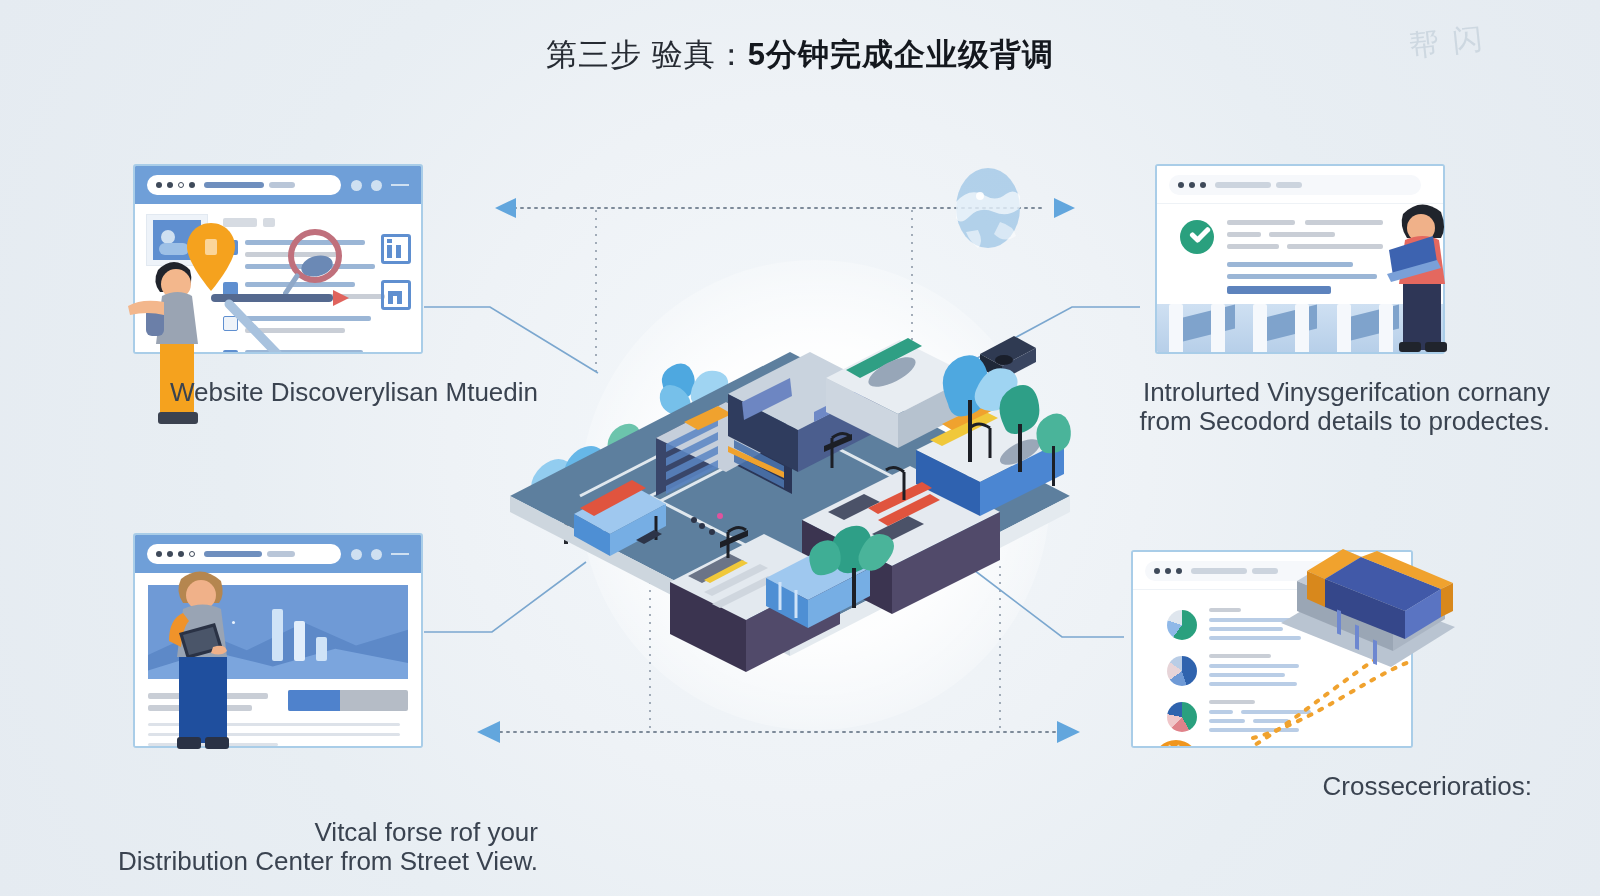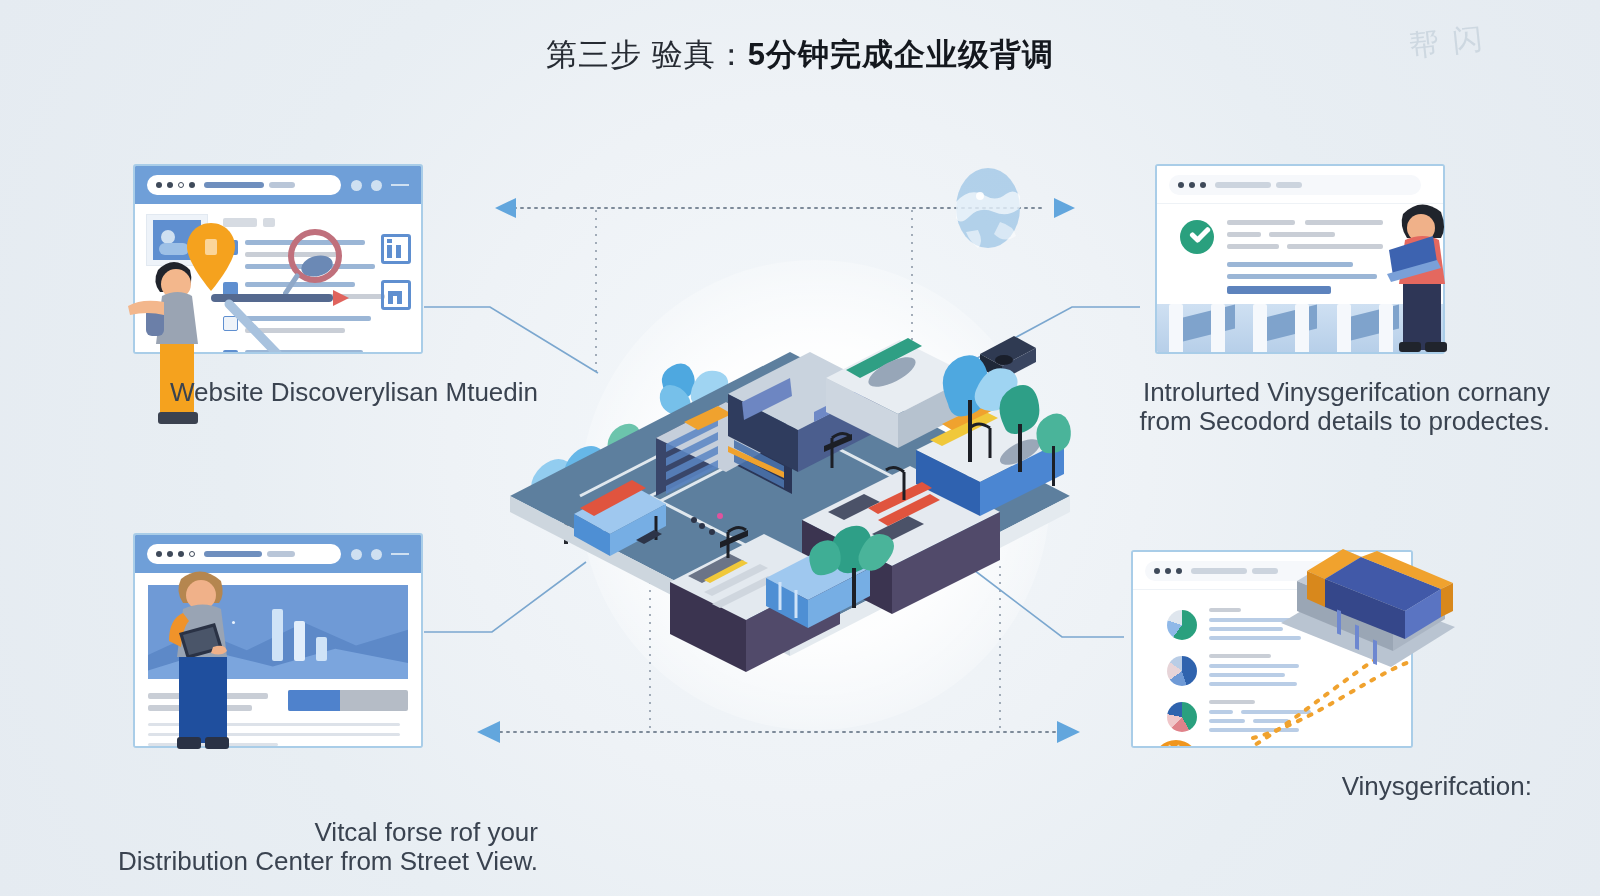--- a/index.html
+++ b/index.html
@@ -398,21 +398,21 @@
       <rect x="82" y="78" width="4" height="24" fill="#6d87d0" transform="skewY(21)"></rect>
       <rect x="100" y="86" width="4" height="24" fill="#6d87d0" transform="skewY(21)"></rect>
     </svg>
 
     <svg style="position:absolute;right:-36px;top:-42px;z-index:-1;" width="110" height="90">
       <path d="M18,70 q-6,-40 34,-52 q20,20 6,44 q-18,22 -40,8 z" fill="#9fcdf0" opacity="0.55"></path>
       <path d="M56,64 q18,-30 50,-18 q-4,28 -34,34 q-14,2 -16,-16 z" fill="#bfe0f7" opacity="0.6"></path>
     </svg>
   </div>
   <div class="caption" style="left:1012px; top:772px;">
-    <div>Vinysgerifcation:</div>
+    <div>Crossecerioratios:</div>
   </div>
 
   <svg style="position:absolute;left:480px;top:320px;" width="620" height="390" viewBox="0 0 620 390">
 
     <g opacity="0.95">
       <path d="M58,190 q-16,-26 4,-44 q20,-16 34,4 q14,22 -8,42 q-18,14 -30,-2 z" fill="#8ecbf0"></path>
       <path d="M88,176 q-12,-30 10,-46 q22,-12 30,12 q8,26 -14,40 q-18,10 -26,-6 z" fill="#5fb4e8"></path>
       <rect x="84" y="172" width="4" height="52" fill="#1c1f26"></rect>
       <path d="M110,178 q-10,-26 8,-40 q18,-10 26,10 q8,22 -12,34 q-16,8 -22,-4 z" fill="#a9dbf5"></path>
       <rect x="118" y="176" width="4" height="48" fill="#1c1f26"></rect>

